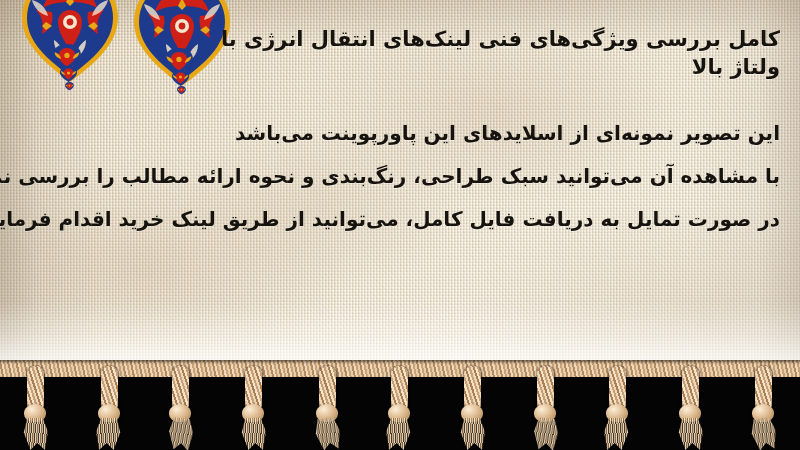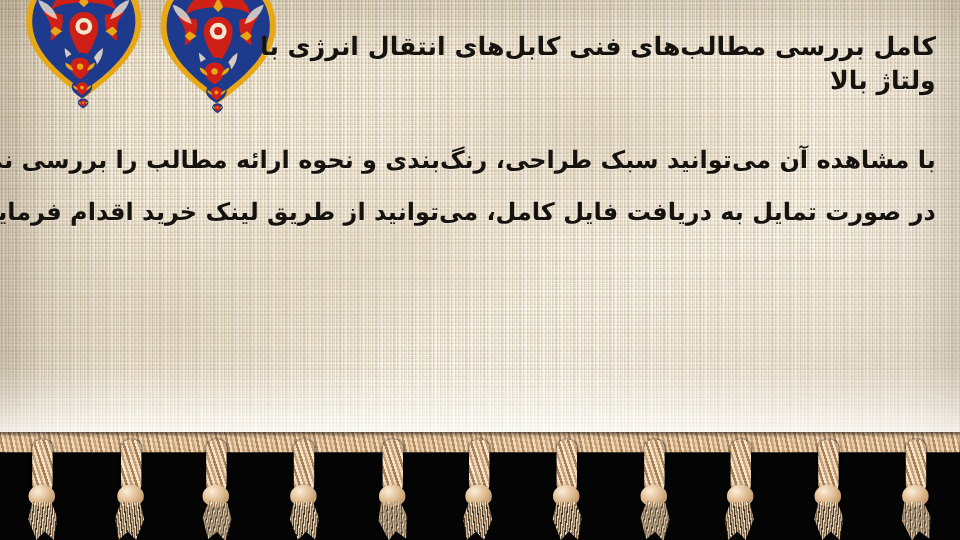--- a/index.html
+++ b/index.html
@@ -267,22 +267,23 @@
       <g transform="translate(44,100) scale(0.50)">
           <use href="#dropA"></use>
         </g>
       <g transform="translate(49,116) scale(0.26)">
           <use href="#dropA"></use>
         </g>
     </svg>
   </div>
 
   <div class="text-layer">
-    <div class="title">کامل بررسی مطالب‌های فنی کابل‌های انتقال انرژی با ولتاژ بالا</div>
+    <div class="title">کامل بررسی ویژگی‌های فنی لینک‌های انتقال انرژی با ولتاژ بالا</div>
     <div class="body-lines">
+      <div class="body-line">این تصویر نمونه‌ای از اسلایدهای این پاورپوینت می‌باشد</div>
       <div class="body-line">با مشاهده آن می‌توانید سبک طراحی، رنگ‌بندی و نحوه ارائه مطالب را بررسی نمایید</div>
       <div class="body-line">در صورت تمایل به دریافت فایل کامل، می‌توانید از طریق لینک خرید اقدام فرمایید</div>
     </div>
   </div>
 
   <div class="fringe-zone">
     <div class="cord"></div>
     <div class="knot-row">
       <div class="tassel" style="left:18px;">
         <div class="twist"></div>

